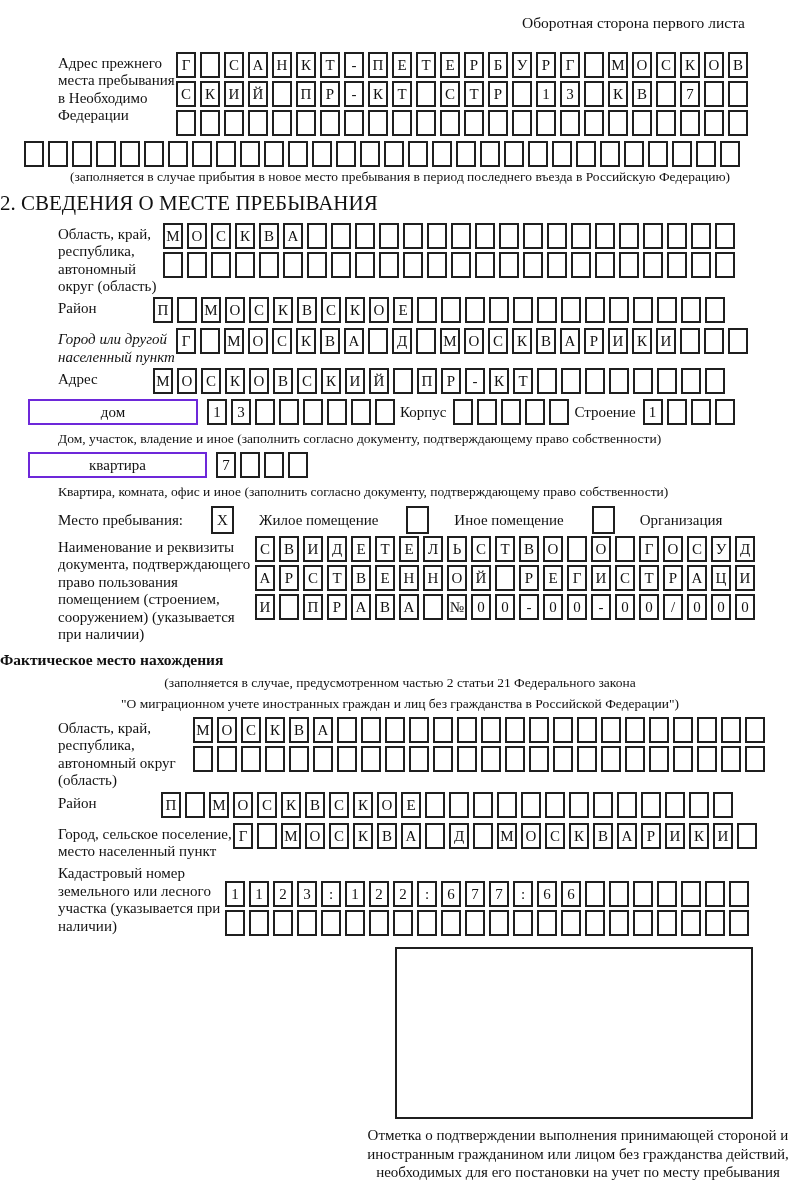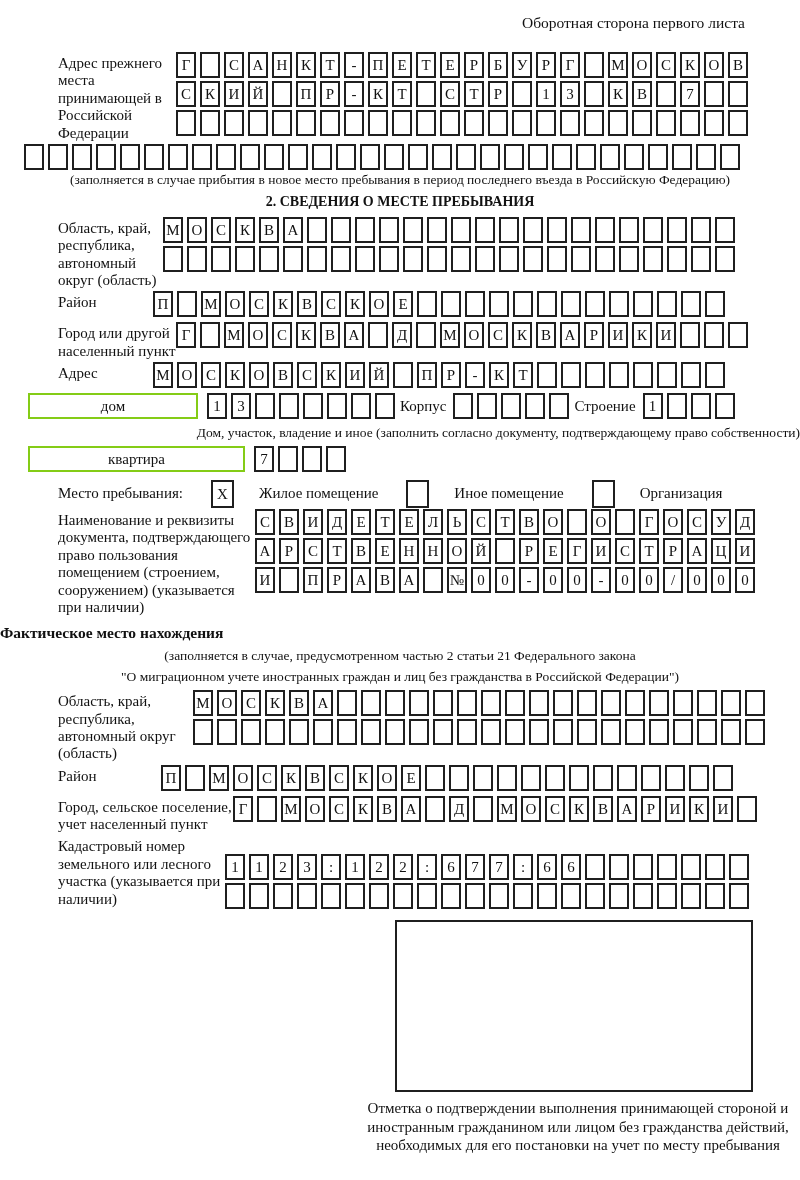--- a/index.html
+++ b/index.html
@@ -8,65 +8,65 @@
     padding-top:14px;background:#fff;color:#111;overflow:hidden;
     font-family:"Liberation Serif","DejaVu Serif",serif;
     border-radius:13px;
   }
   .header-note{text-align:right;padding-right:55px;font-size:15.5px;margin-bottom:20px;}
   .frow{display:flex;align-items:flex-start;margin-left:58px;margin-bottom:2px;}
   .flabel{flex:none;font-size:15px;line-height:1.16;padding-top:3px;}
   .w-prev{width:118px;}
   .w-reg{width:105px;}
   .w-dist{width:95px;}
-  .w-city{width:118px;}
+  .w-city{width:118px;font-style:italic;}
   .w-street{width:95px;}
   .w-doc{width:197px;}
   .w-reg2{width:135px;}
   .w-dist2{width:103px;}
   .w-city2{width:175px;}
   .w-cad{width:167px;}
   .boxcol{display:flex;flex-direction:column;}
   .boxrow{display:flex;height:26px;margin-bottom:3px;flex:none;}
   .cell{
     flex:none;width:20px;height:26px;box-sizing:border-box;border:2px solid #1f1f1f;
     margin-right:4px;text-align:center;font-size:15px;line-height:22px;background:#fff;
   }
   .fullrow{margin-left:24px;margin-bottom:2px;}
-  .caption{font-size:13.5px;margin-left:58px;margin-bottom:4px;line-height:1.25;text-align:right;}
+  .caption{font-size:13.5px;margin-left:58px;margin-bottom:4px;line-height:1.25;}
   .caption.center{margin-left:0;text-align:center;}
-  .sec-title{text-align:center;font-weight:bold;font-size:14px;margin:5px 0 7px 0;}
+  .sec-title{font-weight:normal;font-size:21px;margin:5px 0 7px 0;}
   .sub-title{font-weight:bold;font-size:15.5px;margin:8px 0 6px 0;}
   .house-row{display:flex;align-items:flex-start;margin-left:28px;margin-bottom:3px;}
   .named-rect{
-    flex:none;height:26px;box-sizing:border-box;border:2px solid #84cc16;
+    flex:none;height:26px;box-sizing:border-box;border:2px solid #6d28d9;
     text-align:center;font-size:15px;line-height:22px;margin-right:9px;
   }
   .rect-dom{width:170px;}
-  .rect-kv{width:217px;}
+  .rect-kv{width:179px;}
   .inline-label{flex:none;font-size:15px;line-height:26px;margin:0 7px 0 1px;}
   .chk-row{display:flex;align-items:center;margin-left:58px;height:31px;font-size:15px;gap:13px;}
   .checkcell{
     flex:none;width:23px;height:28px;box-sizing:border-box;border:2px solid #1f1f1f;
     margin:0 12px 0 15px;text-align:center;font-size:15px;line-height:24px;
   }
   .chk-note{font-size:14px;margin-left:243px;margin-bottom:5px;}
   .pt-cad{padding-top:19px;}
   .stamp-box{width:358px;height:172px;box-sizing:border-box;border:2px solid #1f1f1f;margin:8px 0 0 395px;}
   .stamp-caption{width:424px;margin:7px 0 0 366px;text-align:center;font-size:15px;line-height:1.22;}
 </style>
 </head>
 <body>
 
 <div class="page">
 
   <div class="header-note">Оборотная сторона первого листа</div>
 
   <div class="frow">
-    <div class="flabel w-prev">Адрес прежнего места принимающей в Российской Федерации</div>
+    <div class="flabel w-prev">Адрес прежнего места пребывания в Необходимо Федерации</div>
     <div class="boxcol">
       <div class="boxrow">
           <span class="cell">Г</span>
           <span class="cell"></span>
           <span class="cell">С</span>
           <span class="cell">А</span>
           <span class="cell">Н</span>
           <span class="cell">К</span>
           <span class="cell">Т</span>
           <span class="cell">-</span>
@@ -357,20 +357,21 @@
 
   <div class="house-row">
     <div class="named-rect rect-kv">квартира</div>
     <div class="boxrow">
         <span class="cell">7</span>
         <span class="cell"></span>
         <span class="cell"></span>
         <span class="cell"></span>
       </div>
   </div>
+  <div class="caption">Квартира, комната, офис и иное (заполнить согласно документу, подтверждающему право собственности)</div>
 
   <div class="chk-row">
     <span>Место пребывания:</span>
     <span class="checkcell">X</span>
     <span>Жилое помещение</span>
     <span class="checkcell"></span>
     <span>Иное помещение</span>
     <span class="checkcell"></span>
     <span>Организация</span>
   </div>
@@ -536,21 +537,21 @@
         <span class="cell"></span>
         <span class="cell"></span>
         <span class="cell"></span>
         <span class="cell"></span>
         <span class="cell"></span>
         <span class="cell"></span>
       </div>
   </div>
 
   <div class="frow">
-    <div class="flabel w-city2">Город, сельское поселение, учет населенный пункт</div>
+    <div class="flabel w-city2">Город, сельское поселение, место населенный пункт</div>
     <div class="boxrow">
         <span class="cell">Г</span>
         <span class="cell"></span>
         <span class="cell">М</span>
         <span class="cell">О</span>
         <span class="cell">С</span>
         <span class="cell">К</span>
         <span class="cell">В</span>
         <span class="cell">А</span>
         <span class="cell"></span>

